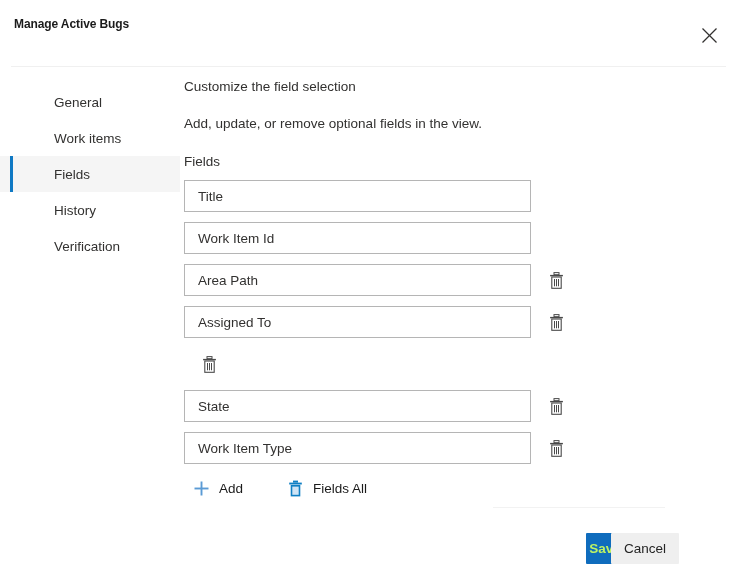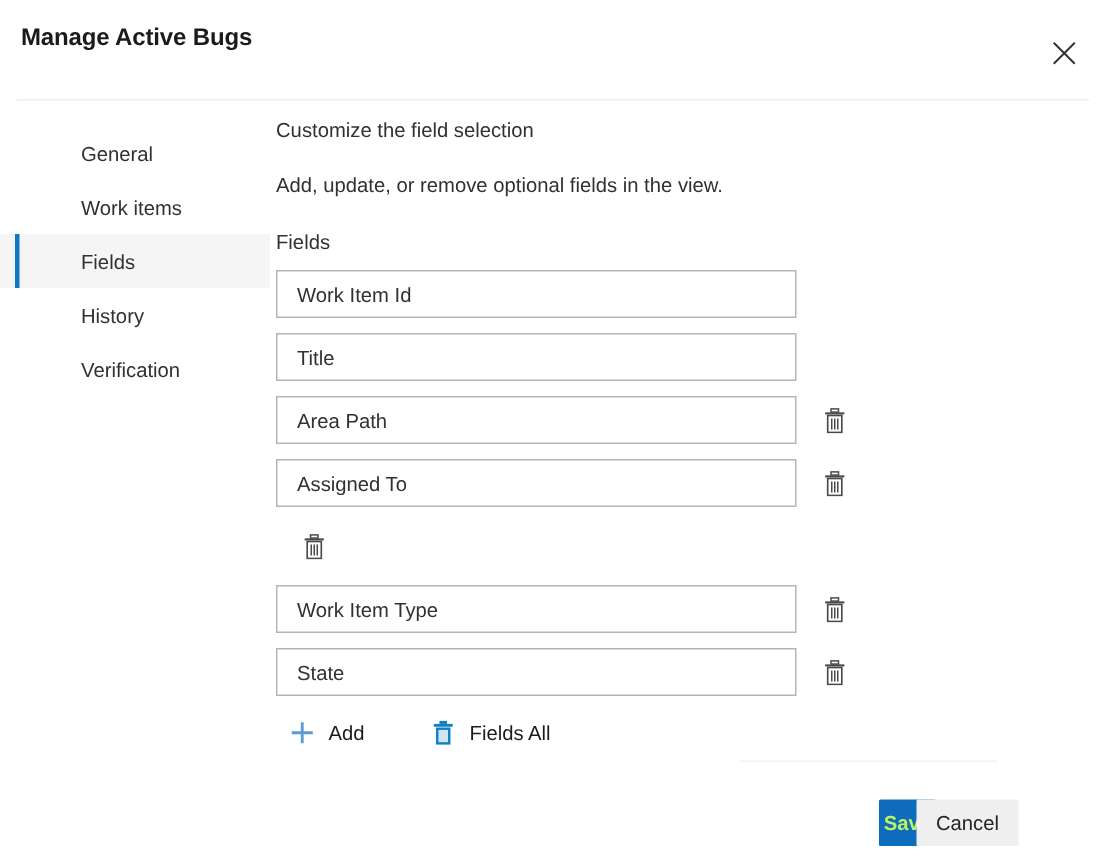--- a/index.html
+++ b/index.html
@@ -31,21 +31,21 @@
     position: absolute;
     left: 0;
     top: 0;
     width: 736px;
     height: 66px;
   }
   .dialog-title {
     position: absolute;
     left: 14px;
     top: 17px;
-    font-size: 16px;
+    font-size: 12px;
     font-weight: bold;
     color: #1b1b1b;
     letter-spacing: -0.1px;
     white-space: nowrap;
   }
   .close-button {
     position: absolute;
     left: 694px;
     top: 20px;
     width: 30px;
@@ -276,25 +276,25 @@
       </div>
     </nav>
 
   <div class="main">
     <div class="section-heading">Customize the field selection</div>
     <div class="section-subheading">Add, update, or remove optional fields in the view.</div>
     <div class="fields-label">Fields</div>
 
     <div class="fields-list" id="fields-list">
         <div class="field-row">
+          <input type="text" class="field-input" value="Title" style="">
+          <span class="delete-placeholder"></span>
+        </div>
+        <div class="field-row">
           <input type="text" class="field-input" value="Work Item Id" style="">
-          <span class="delete-placeholder"></span>
-        </div>
-        <div class="field-row">
-          <input type="text" class="field-input" value="Title" style="">
           <span class="delete-placeholder"></span>
         </div>
         <div class="field-row">
           <input type="text" class="field-input" value="Area Path" style="">
           <button class="delete-icon-button">
             <span>
               <svg width="15" height="17" viewBox="0 0 15 17" aria-hidden="true">
                 <rect x="5" y="0.6" width="5" height="2.1" fill="none" stroke="#4a4a4a" stroke-width="1"></rect>
                 <rect x="1.1" y="2.9" width="12.8" height="1.4" fill="#4a4a4a"></rect>
                 <rect x="2.8" y="5" width="9.4" height="11.3" fill="none" stroke="#4a4a4a" stroke-width="1.1"></rect>
@@ -328,49 +328,49 @@
                 <rect x="1.1" y="2.9" width="12.8" height="1.4" fill="#4a4a4a"></rect>
                 <rect x="2.8" y="5" width="9.4" height="11.3" fill="none" stroke="#4a4a4a" stroke-width="1.1"></rect>
                 <line x1="5.5" y1="7" x2="5.5" y2="14.3" stroke="#4a4a4a" stroke-width="1"></line>
                 <line x1="7.5" y1="7" x2="7.5" y2="14.3" stroke="#4a4a4a" stroke-width="1"></line>
                 <line x1="9.5" y1="7" x2="9.5" y2="14.3" stroke="#4a4a4a" stroke-width="1"></line>
               </svg>
             </span>
           </button>
         </div>
         <div class="field-row">
+          <input type="text" class="field-input" value="State" style="">
+          <button class="delete-icon-button">
+            <span>
+              <svg width="15" height="17" viewBox="0 0 15 17" aria-hidden="true">
+                <rect x="5" y="0.6" width="5" height="2.1" fill="none" stroke="#4a4a4a" stroke-width="1"></rect>
+                <rect x="1.1" y="2.9" width="12.8" height="1.4" fill="#4a4a4a"></rect>
+                <rect x="2.8" y="5" width="9.4" height="11.3" fill="none" stroke="#4a4a4a" stroke-width="1.1"></rect>
+                <line x1="5.5" y1="7" x2="5.5" y2="14.3" stroke="#4a4a4a" stroke-width="1"></line>
+                <line x1="7.5" y1="7" x2="7.5" y2="14.3" stroke="#4a4a4a" stroke-width="1"></line>
+                <line x1="9.5" y1="7" x2="9.5" y2="14.3" stroke="#4a4a4a" stroke-width="1"></line>
+              </svg>
+            </span>
+          </button>
+        </div>
+        <div class="field-row">
           <input type="text" class="field-input" value="Work Item Type" style="">
           <button class="delete-icon-button">
             <span>
               <svg width="15" height="17" viewBox="0 0 15 17" aria-hidden="true">
                 <rect x="5" y="0.6" width="5" height="2.1" fill="none" stroke="#4a4a4a" stroke-width="1"></rect>
                 <rect x="1.1" y="2.9" width="12.8" height="1.4" fill="#4a4a4a"></rect>
                 <rect x="2.8" y="5" width="9.4" height="11.3" fill="none" stroke="#4a4a4a" stroke-width="1.1"></rect>
                 <line x1="5.5" y1="7" x2="5.5" y2="14.3" stroke="#4a4a4a" stroke-width="1"></line>
                 <line x1="7.5" y1="7" x2="7.5" y2="14.3" stroke="#4a4a4a" stroke-width="1"></line>
                 <line x1="9.5" y1="7" x2="9.5" y2="14.3" stroke="#4a4a4a" stroke-width="1"></line>
               </svg>
             </span>
           </button>
         </div>
-        <div class="field-row">
-          <input type="text" class="field-input" value="State" style="">
-          <button class="delete-icon-button">
-            <span>
-              <svg width="15" height="17" viewBox="0 0 15 17" aria-hidden="true">
-                <rect x="5" y="0.6" width="5" height="2.1" fill="none" stroke="#4a4a4a" stroke-width="1"></rect>
-                <rect x="1.1" y="2.9" width="12.8" height="1.4" fill="#4a4a4a"></rect>
-                <rect x="2.8" y="5" width="9.4" height="11.3" fill="none" stroke="#4a4a4a" stroke-width="1.1"></rect>
-                <line x1="5.5" y1="7" x2="5.5" y2="14.3" stroke="#4a4a4a" stroke-width="1"></line>
-                <line x1="7.5" y1="7" x2="7.5" y2="14.3" stroke="#4a4a4a" stroke-width="1"></line>
-                <line x1="9.5" y1="7" x2="9.5" y2="14.3" stroke="#4a4a4a" stroke-width="1"></line>
-              </svg>
-            </span>
-          </button>
-        </div>
       </div>
 
     <div class="action-row">
       <button class="action-button add">
         <span class="action-icon">
           <svg width="17" height="17" viewBox="0 0 17 17" aria-hidden="true">
             <line x1="8.5" y1="1.5" x2="8.5" y2="15.5" stroke="#5b9bd5" stroke-width="1.9"></line>
             <line x1="1.5" y1="8.5" x2="15.5" y2="8.5" stroke="#5b9bd5" stroke-width="1.9"></line>
           </svg>
         </span>

